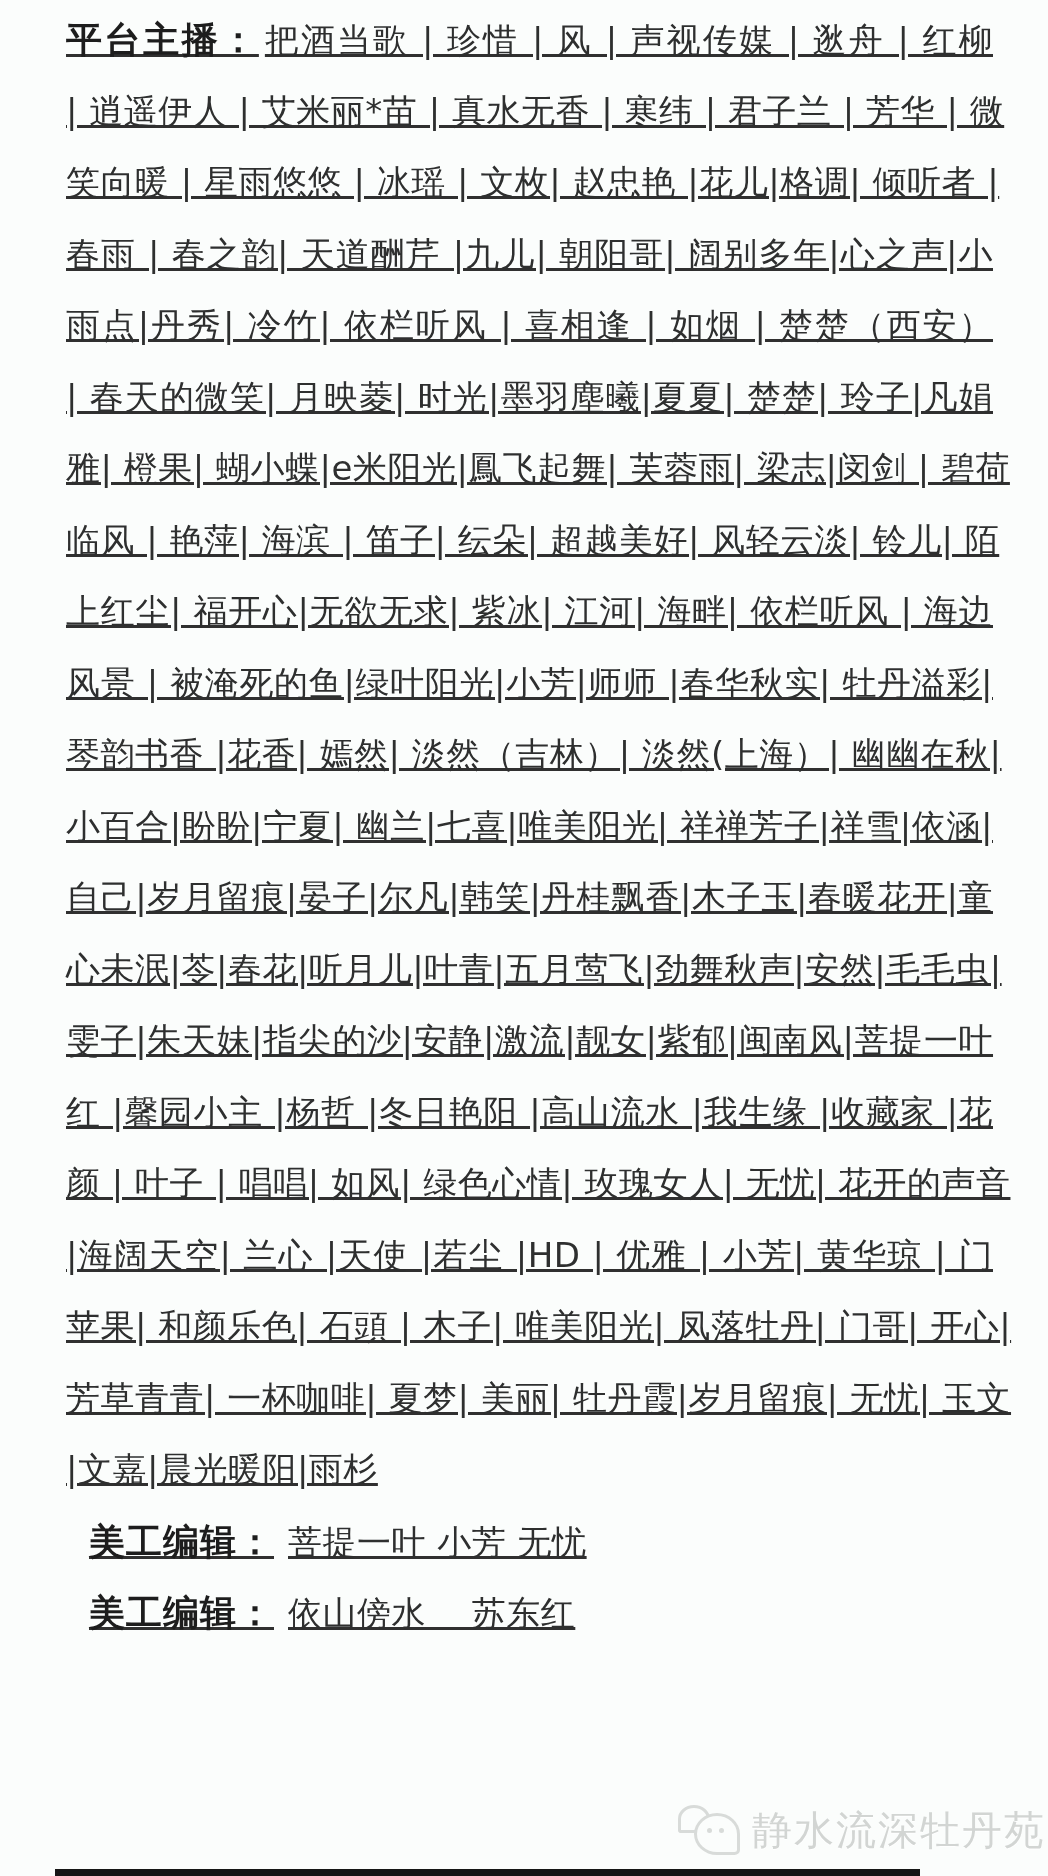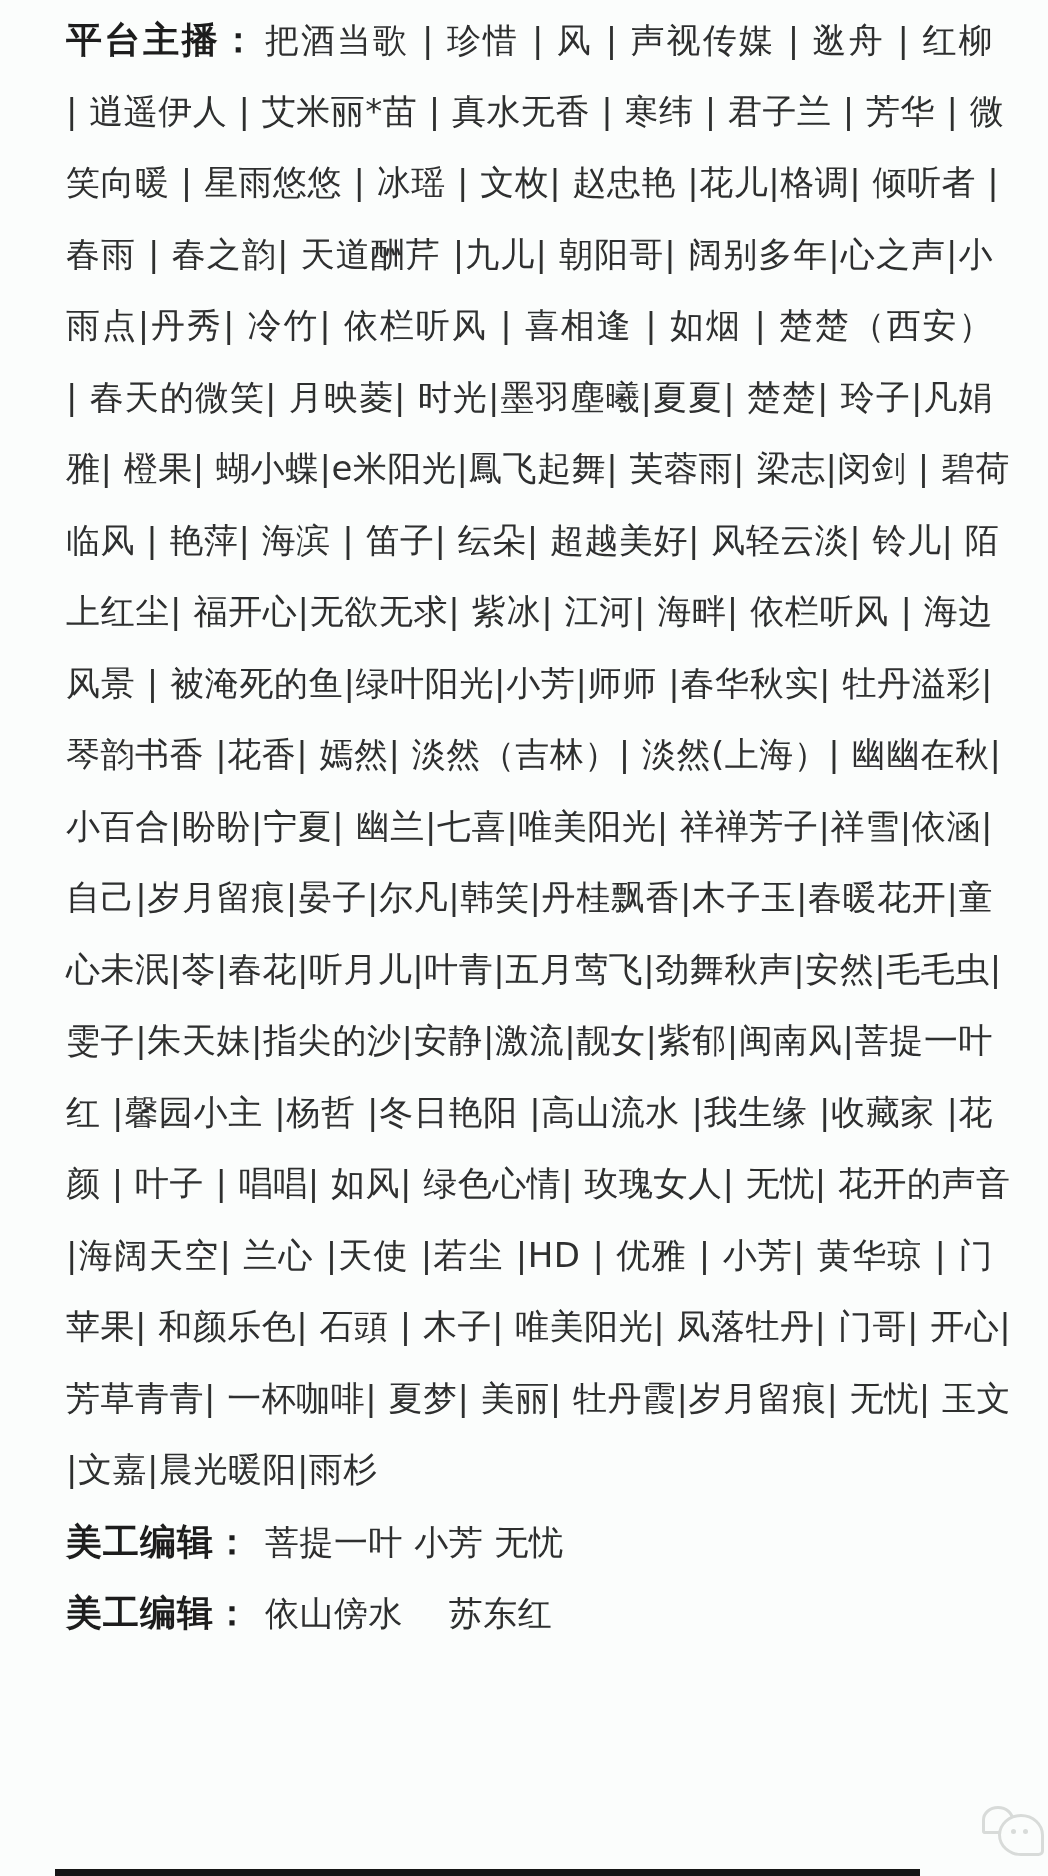--- a/index.html
+++ b/index.html
@@ -5,21 +5,21 @@
   html,body{margin:0;padding:0;}
   body{
     width:1048px;height:1876px;
     background:#fbfdfc;
     font-family:"DejaVu Sans","Liberation Sans",sans-serif;
     color:#303030;
     position:relative;
     overflow:hidden;
   }
   .page{
-    position:absolute;top:4px;left:66px;right:55px;
+    position:absolute;top:4px;left:66px;right:55px;text-decoration:underline;
   }
   .line{
     font-size:34px;
     line-height:71.5px;
     height:71.5px;
     white-space:nowrap;
     text-align:justify;
     text-align-last:justify;
     letter-spacing:0.5px;
     color:#2e2f2f;
@@ -32,21 +32,21 @@
     text-align:left;
     text-align-last:left;
   }
   .label{
     font-weight:700;
     font-size:36px;
     color:#1d1d1d;
     letter-spacing:1px;
     padding-right:6px;
   }
-  .footer-line .label{padding-right:14px;}
+  .footer-line .label{padding-right:14px;margin-left:23px;}
   .watermark{
     position:absolute;
     right:2px;bottom:18px;
     display:flex;align-items:center;gap:10px;
     color:#cfd2d0;
     user-select:none;
   }
   .wm-icon{
     position:relative;width:64px;height:52px;flex:0 0 auto;
   }
@@ -123,15 +123,16 @@
 </div>
 
 <div class="watermark">
   <span class="wm-icon">
     <span class="wm-bubble-small"></span>
     <span class="wm-bubble-big">
       <span class="wm-eye l"></span>
       <span class="wm-eye r"></span>
     </span>
   </span>
+  <span class="wm-text">静水流深牡丹苑</span>
 </div>
 
 <div class="bottom-bar"></div>
 
 </body></html>

